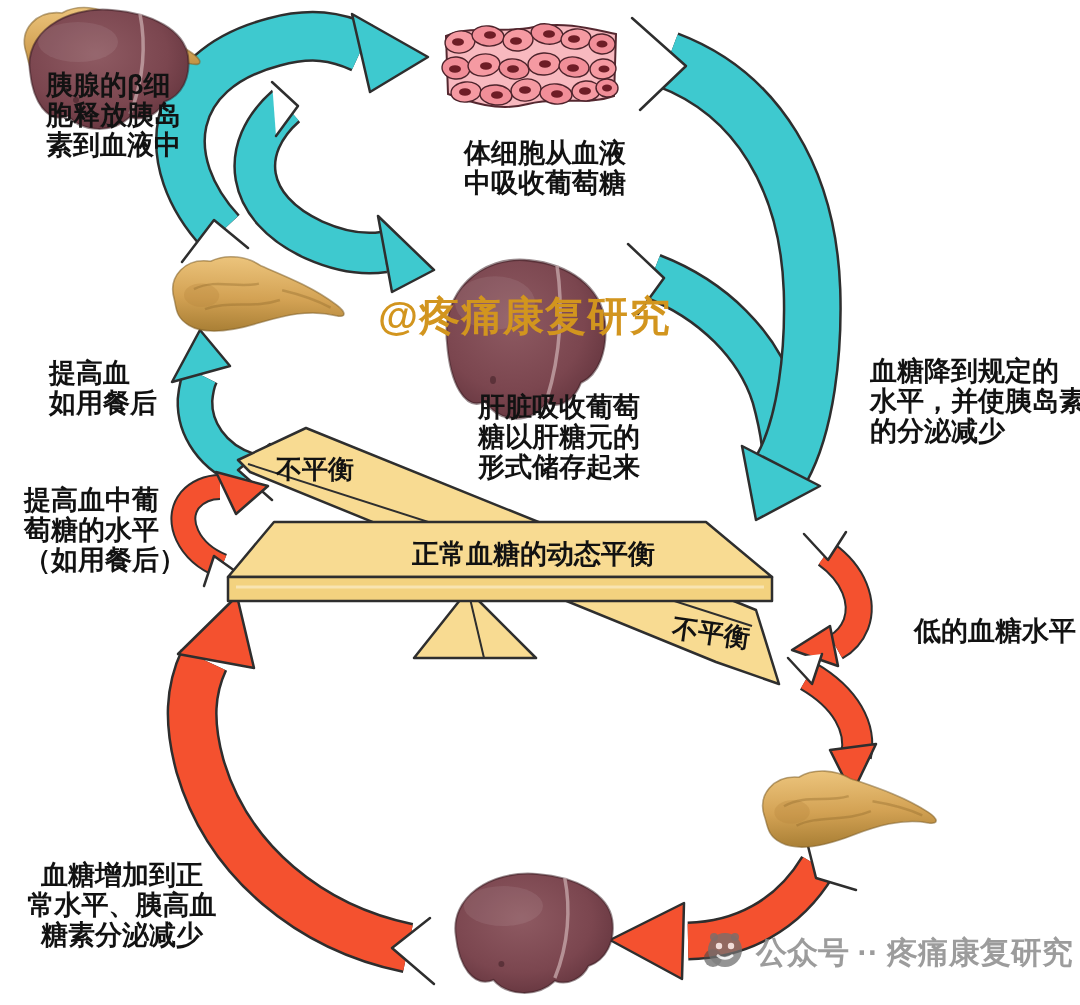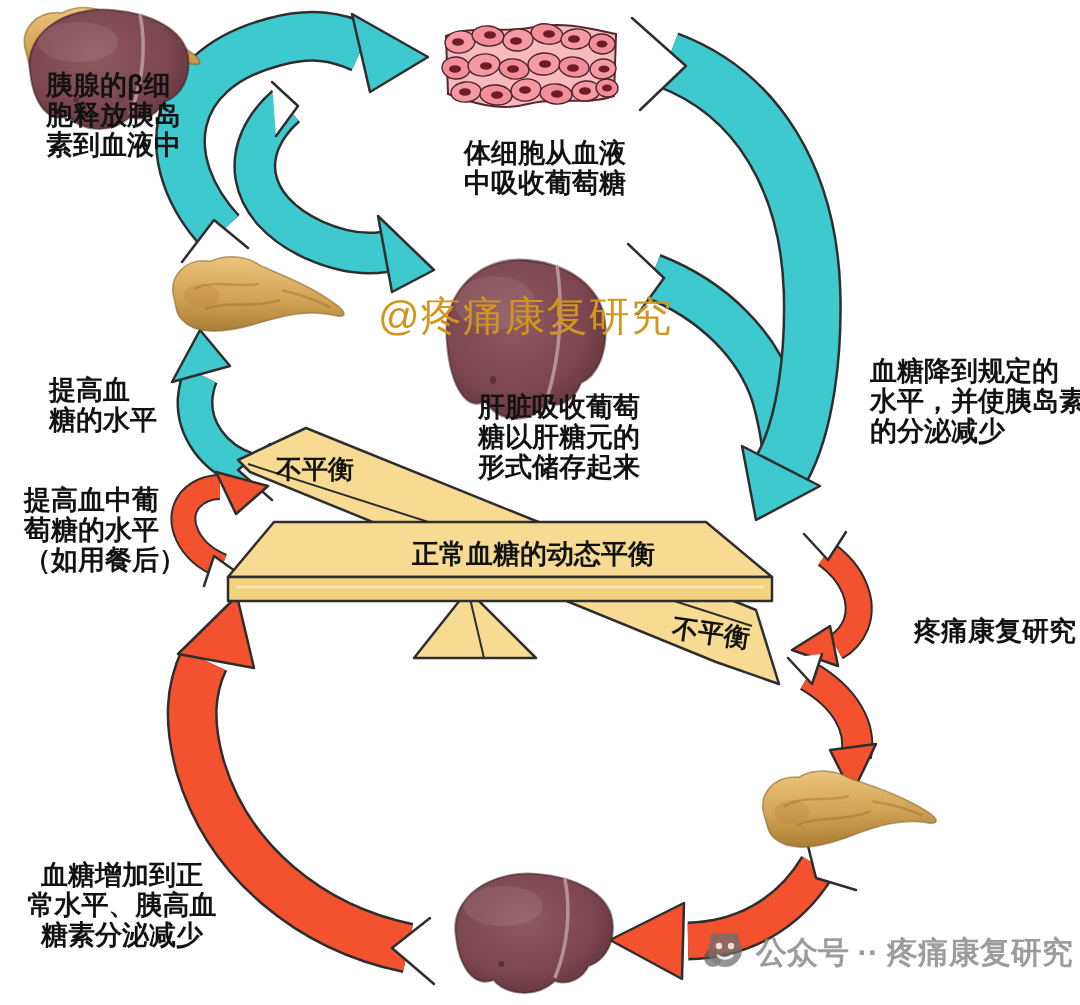--- a/index.html
+++ b/index.html
@@ -20,21 +20,21 @@
   .notch-line{fill:none;stroke:var(--c-outline);stroke-width:2.5;stroke-linejoin:round;stroke-linecap:round;}
   .beam{fill:var(--c-beam);stroke:var(--c-outline);stroke-width:2.5;stroke-linejoin:round;}
   .beam-front{fill:var(--c-beam_front);stroke:var(--c-outline);stroke-width:2.5;stroke-linejoin:round;}
   .beam-line{fill:none;stroke:var(--c-outline);stroke-width:2;}
   .cb{fill:var(--c-cells_pink);stroke:#4d232b;stroke-width:1.4;}
   .cb2{fill:#F18E98;stroke:#4d232b;stroke-width:1.4;}
   .cn{fill:var(--c-cell_nucleus);}
   .lbl{position:absolute;font-weight:700;font-size:27px;line-height:30px;color:#121212;white-space:nowrap;}
   .lbl-center{text-align:center;}
   .beam-lbl{position:absolute;font-weight:700;font-size:26px;color:#121212;white-space:nowrap;}
-  .wm-center{position:absolute;left:362px;top:289px;font-size:41px;font-weight:400;letter-spacing:1px;
+  .wm-center{position:absolute;left:362px;top:289px;font-size:41px;font-weight:700;letter-spacing:1px;
              color:var(--c-wm_orange);white-space:nowrap;}
   .wm-bottom{position:absolute;left:686px;top:924px;display:flex;align-items:flex-end;gap:8px;
              color:var(--c-wm_gray);opacity:.88;font-size:31px;font-weight:700;white-space:nowrap;}
 </style>
 </head>
 <body>
 
 <div id="stage">
 
 <svg id="art" width="1080" height="1005" viewBox="0 0 1080 1005">
@@ -206,23 +206,23 @@
   <div>胰腺的β细</div>
   <div>胞释放胰岛</div>
   <div>素到血液中</div>
 </div>
 
 <div class="lbl" style="left:448px;top:138px">
   <div>体细胞从血液</div>
   <div>中吸收葡萄糖</div>
 </div>
 
-<div class="lbl" style="left:33px;top:375px">
+<div class="lbl" style="left:33px;top:358px">
   <div>提高血</div>
-  <div>糖的水平</div>
+  <div>如用餐后</div>
 </div>
 
 <div class="lbl" style="left:8px;top:485px">
   <div>提高血中葡</div>
   <div>萄糖的水平</div>
   <div>（如用餐后）</div>
 </div>
 
 <div class="lbl" style="left:462px;top:392px">
   <div>肝脏吸收葡萄</div>
@@ -230,21 +230,21 @@
   <div>形式储存起来</div>
 </div>
 
 <div class="lbl" style="left:854px;top:356px">
   <div>血糖降到规定的</div>
   <div>水平，并使胰岛素</div>
   <div>的分泌减少</div>
 </div>
 
 <div class="lbl" style="left:898px;top:616px">
-  <div>疼痛康复研究</div>
+  <div>低的血糖水平</div>
 </div>
 
 <div class="lbl lbl-center" style="left:6px;top:860px;width:200px">
   <div>血糖增加到正</div>
   <div>常水平、胰高血</div>
   <div>糖素分泌减少</div>
 </div>
 
 
 <div class="beam-lbl" style="left:396px;top:536px;font-size:27px">正常血糖的动态平衡</div>

